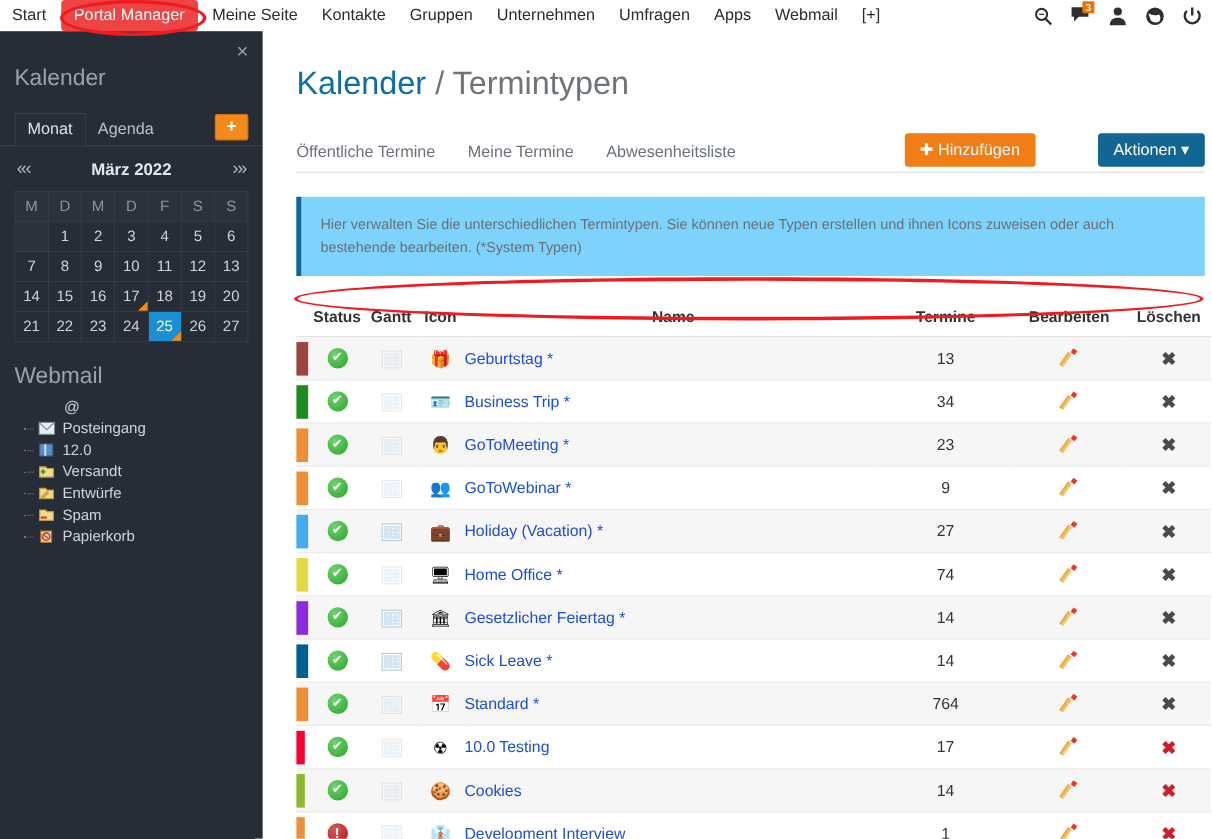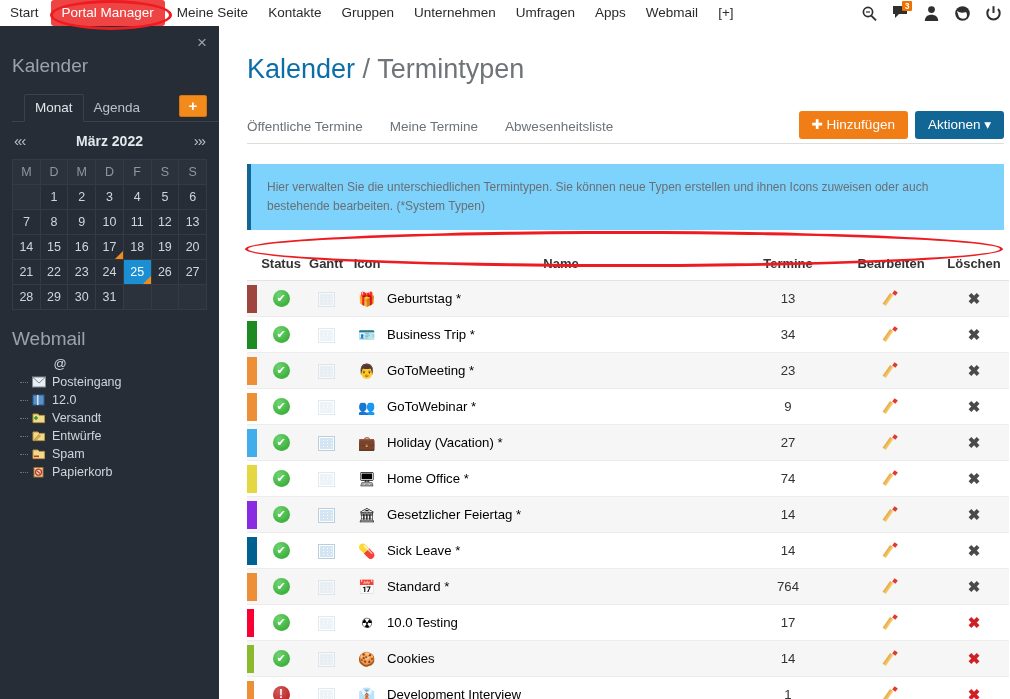--- a/index.html
+++ b/index.html
@@ -54,21 +54,21 @@
   }
   .sb-close {
     position: absolute; right: 12px; top: 8px; color: #9aa1a9;
     font-size: 17px; line-height: 17px; cursor: pointer;
   }
   .sb-title {
     font-size: 19px; color: #9aa3ac; padding: 29px 0 0 12px; font-weight: 400;
   }
   .sb-tabs {
     margin-top: 14px; padding-left: 12px; display: flex; align-items: flex-end;
-    border-bottom: 1px solid #3a424c; height: 31px; margin-left: 12px;
+    border-bottom: 1px solid #3a424c; height: 31px;
   }
   .sb-tab {
     font-size: 13.5px; color: #b9c0c8; padding: 5px 10px 6px 10px; cursor: pointer;
   }
   .sb-tab.active {
     color: #dfe4e9; border: 1px solid #3a424c; border-bottom: 1px solid #262d36;
     margin-bottom: -1px; border-radius: 2px 2px 0 0;
   }
   .sb-add {
     margin-left: auto; margin-right: 12px; margin-bottom: 4px;
@@ -129,21 +129,21 @@
   .tab {
     font-size: 13.5px; color: #6c7279; padding: 0 13px 0 0; margin-right: 14px;
     cursor: pointer; line-height: 30px;
   }
   .hdr-btns { margin-left: auto; display: flex; gap: 7px; padding-bottom: 4px; text-align: right; }
   .btn {
     font-size: 13.5px; color: #fff; border-radius: 3px; padding: 6px 13px;
     cursor: pointer; white-space: nowrap; line-height: 16px;
   }
   .btn.orange { background: #f07d16; }
-  .btn.blue { background: #126695; }
+  .btn.blue { background: #126695; margin-left: 45px; }
   .infobox {
     margin-top: 20px; background: #7dd3fc; border-left: 4px solid #126695;
     padding: 14px 16px; font-size: 12px; color: #6a6f75; line-height: 19px;
     max-width: 762px;
   }
 
   
   .tbl { margin-top: 18px; width: 762px; border-collapse: collapse; }
   .tbl th {
     font-size: 13px; color: #333; text-align: center; font-weight: bold;
@@ -155,21 +155,21 @@
   }
   .tbl tbody tr:nth-child(odd) td { background: #f6f6f6; }
   .tbl tbody tr:nth-child(even) td { background: #ffffff; }
   .c-bar { width: 10px; padding: 0 !important; }
   .bar { width: 10px; height: 28px; display: block; margin: 0; }
   .bar.thin { width: 7px; }
   .c-status { width: 48px; text-align: center; }
   .c-gantt { width: 42px; text-align: center; }
   .c-icon { width: 40px; text-align: center; }
   .c-name { color: #1b6ca8; }
-  .c-name a { color: #000000; text-decoration: none; cursor: pointer; }
+  .c-name a { color: #1d4ed8; text-decoration: none; cursor: pointer; }
   .c-termine { width: 110px; text-align: center; color: #333; }
   .c-edit { width: 96px; text-align: center; }
   .c-del { width: 70px; text-align: center; }
   th.c-termine, th.c-edit, th.c-del { text-align: center; }
   th.c-name { padding-left: 2px; }
 
   
   .st { width: 17px; height: 17px; border-radius: 50%; display: inline-block;
         position: relative; vertical-align: middle; }
   .st.ok { background: radial-gradient(circle at 35% 30%, #6fd36f, #29a329); }
@@ -330,29 +330,20 @@
           </tr>
           <tr>
             <td class="">21</td>
             <td class="">22</td>
             <td class="">23</td>
             <td class="">24</td>
             <td class="sel mark">25</td>
             <td class="">26</td>
             <td class="">27</td>
           </tr>
-          <tr>
-            <td class="">28</td>
-            <td class="">29</td>
-            <td class="">30</td>
-            <td class="">31</td>
-            <td class="empty"></td>
-            <td class="empty"></td>
-            <td class="empty"></td>
-          </tr>
         </tbody>
   </table>
 
   <div class="sb-webmail-title">Webmail</div>
   <div class="wm-at">@</div>
   <ul class="wm-list" id="wmList">
         <li class="wm-item">
           <span class="fi"><svg width="14" height="12" viewBox="0 0 14 12">
               <rect x="0.5" y="1" width="13" height="10" fill="#e9eef2" stroke="#7c8b96"></rect>
               <path d="M0.5 1 L7 7 L13.5 1" fill="none" stroke="#7c8b96"></path>

